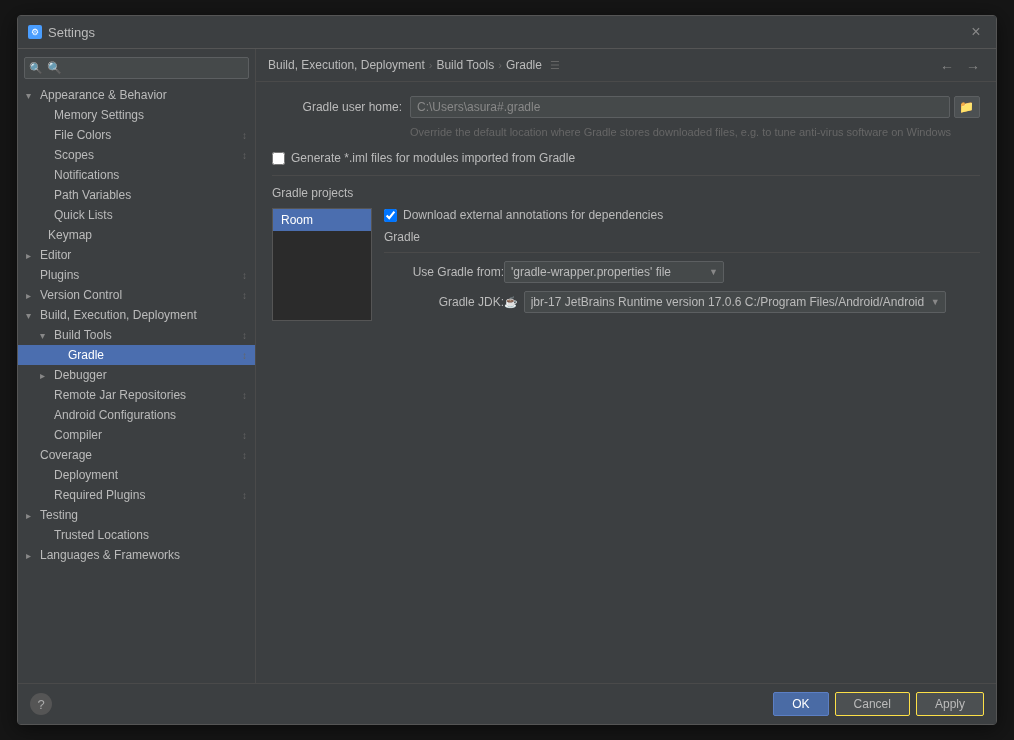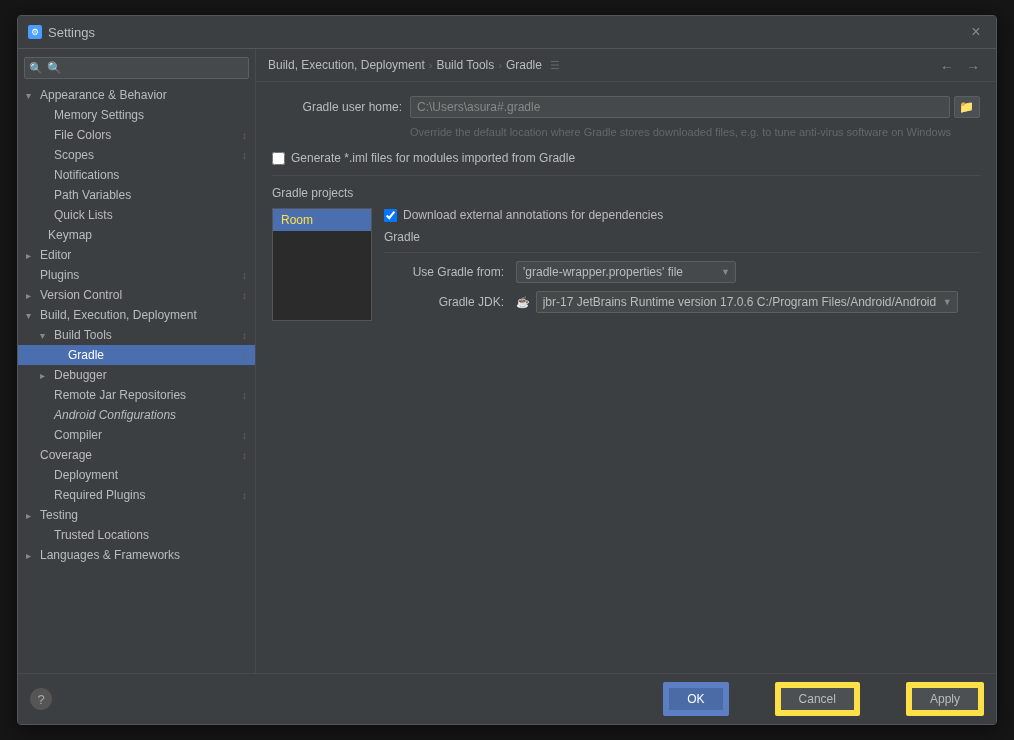--- a/index.html
+++ b/index.html
@@ -267,21 +267,21 @@
       background: #2b2b2b;
     }
     .project-item {
       padding: 4px 8px;
       font-size: 12px;
       color: #bbbbbb;
       cursor: pointer;
     }
     .project-item.selected {
       background: #4b6eaf;
-      color: #fde047;
+      color: #ffffff;
     }
     .project-settings {
       flex: 1;
     }
     .checkbox-row2 {
       display: flex;
       align-items: center;
       gap: 6px;
       margin-bottom: 8px;
     }
@@ -293,21 +293,21 @@
     }
     .sub-divider {
       border: none;
       border-top: 1px solid #4a4a4a;
       margin-bottom: 8px;
     }
     .gradle-row {
       display: flex;
       align-items: center;
       margin-bottom: 8px;
-      gap: 12px;
+      gap: 0;
     }
     .gradle-label {
       min-width: 120px;
       color: #bbbbbb;
       font-size: 12px;
       text-align: right;
       flex-shrink: 0;
     }
     .gradle-select-wrap {
       display: flex;
@@ -388,26 +388,25 @@
       align-items: center;
       justify-content: center;
     }
     .footer-buttons {
       display: flex;
       gap: 6px;
     }
     .footer-btn {
       padding: 4px 18px;
       background: #4c5052;
-      border: 6px solid #fde047;
-      color: #bbbbbb;
-      font-size: 12px;
-      cursor: pointer;
-      border-radius: 2px;
-      margin-left: 40px;
+      border: 1px solid #fde047;
+      color: #bbbbbb;
+      font-size: 12px;
+      cursor: pointer;
+      border-radius: 2px;
     }
     .footer-btn.primary {
       background: #4a6ba5;
       border-color: #5c7fc4;
       color: #ffffff;
     }
   </style>
 </head>
 <body>
 
@@ -497,21 +496,21 @@
               <span class="expand-arrow">▸</span>
               <span style="flex:1;">Debugger</span>
             </div>
             <div class="tree-item" style="padding-left: 22px;">
               <span class="expand-arrow">&nbsp;</span>
               <span style="flex:1;">Remote Jar Repositories</span>
               <span class="sync-icon">↕</span>
             </div>
             <div class="tree-item" style="padding-left: 22px;">
               <span class="expand-arrow">&nbsp;</span>
-              <span style="flex:1;font-style:italic;">Android Configurations</span>
+              <span style="flex:1;">Android Configurations</span>
             </div>
             <div class="tree-item" style="padding-left: 22px;">
               <span class="expand-arrow">&nbsp;</span>
               <span style="flex:1;">Compiler</span>
               <span class="sync-icon">↕</span>
             </div>
             <div class="tree-item" style="">
               <span class="expand-arrow">&nbsp;</span>
               <span style="flex:1;">Coverage</span>
               <span class="sync-icon">↕</span>

